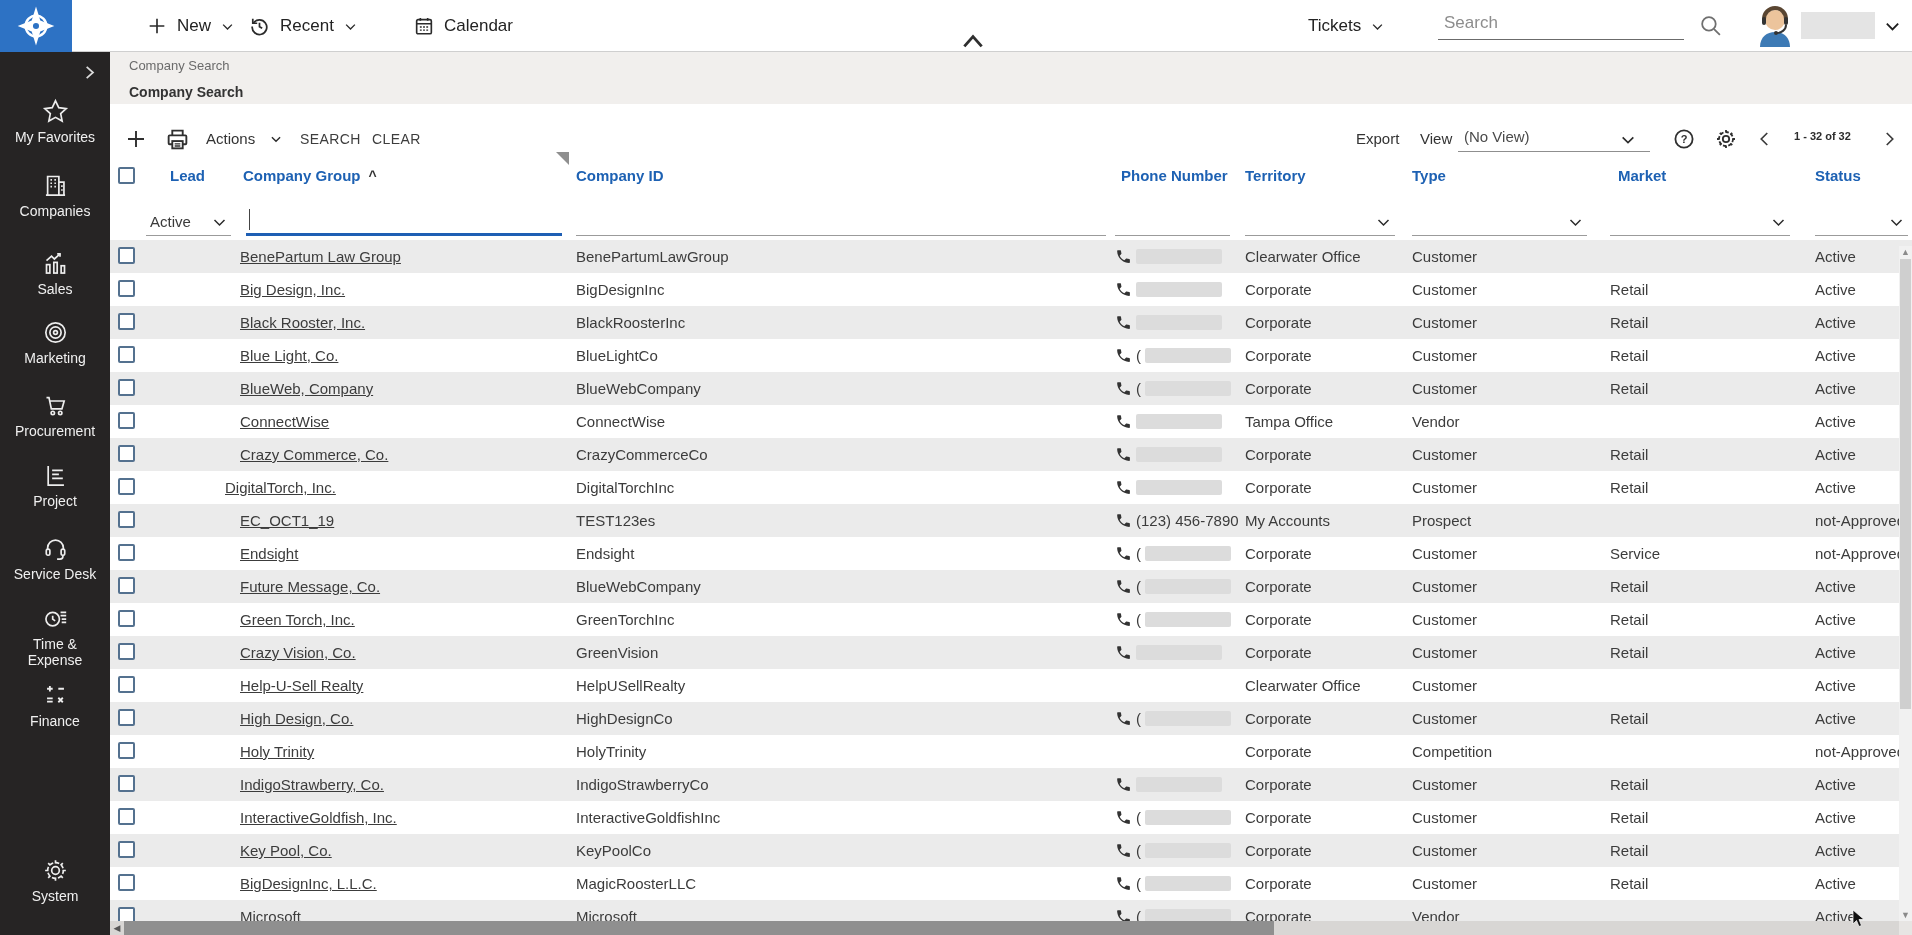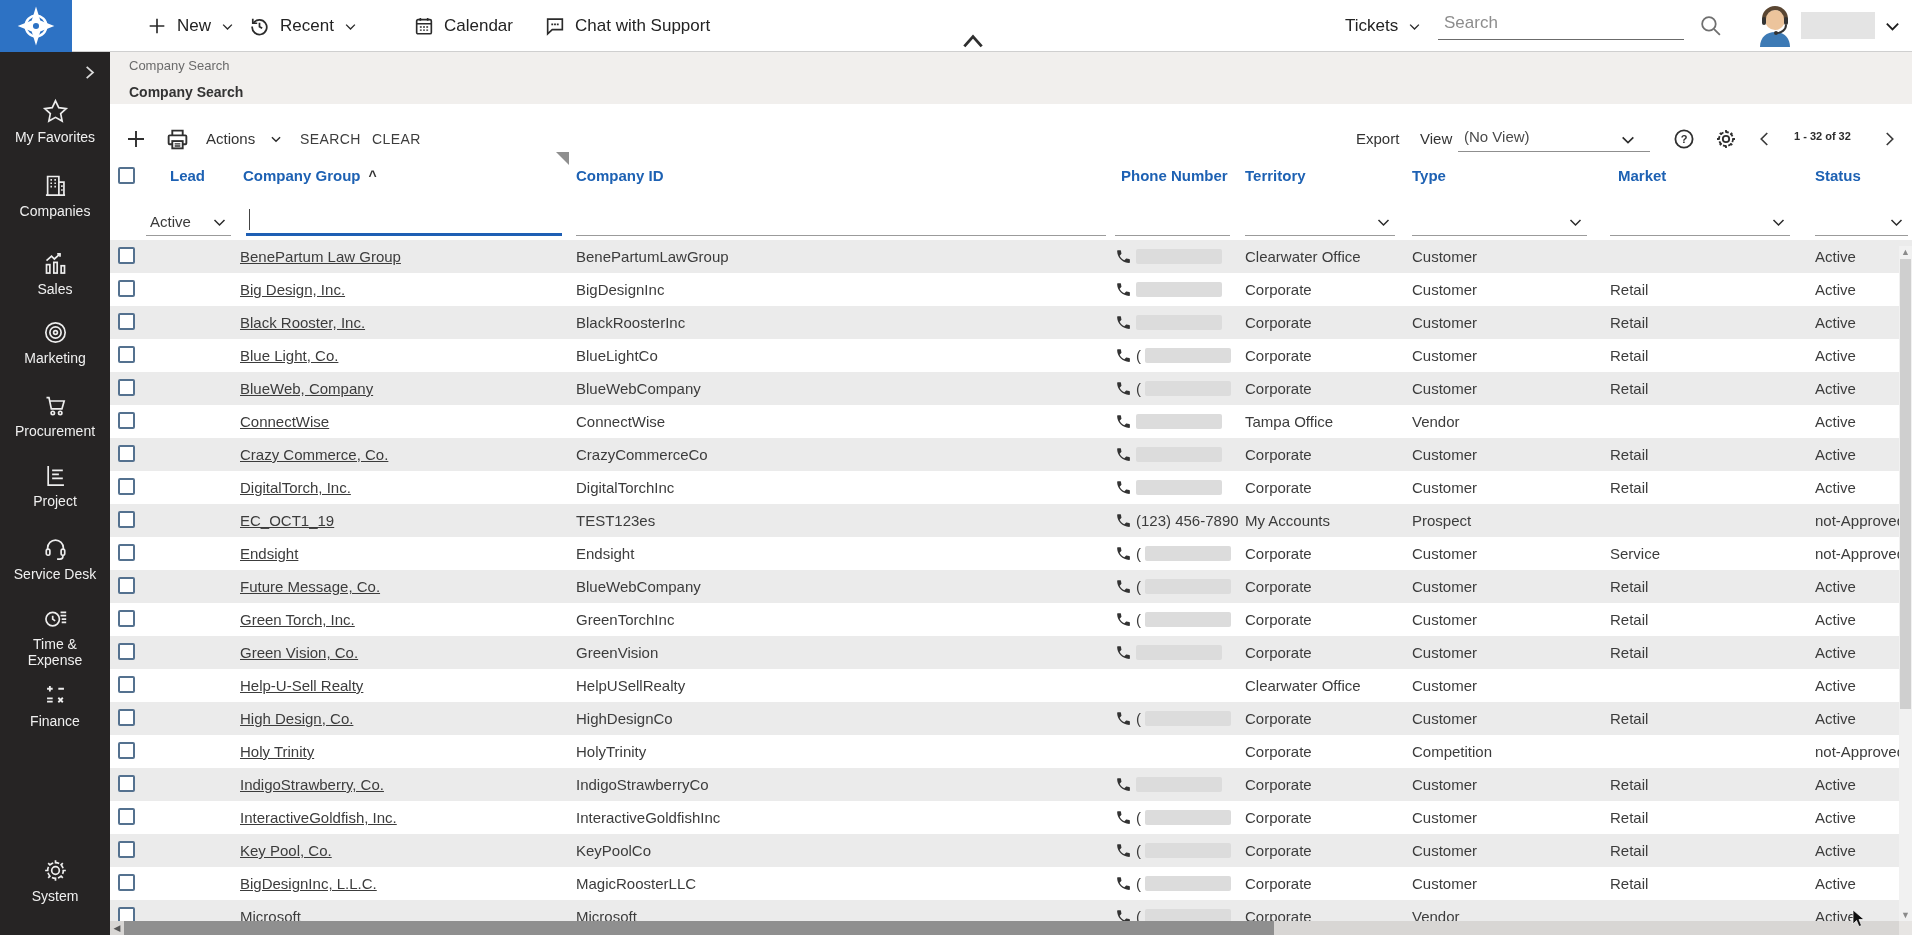--- a/index.html
+++ b/index.html
@@ -108,35 +108,28 @@
 
     <div class="navitem" style="left:413px">
       <svg width="22" height="22" viewBox="0 0 24 24">
           <rect x="4" y="5" width="16" height="15.5" rx="1.5" fill="none" stroke="#2b2b2b" stroke-width="1.8"></rect>
           <path d="M4 9.5h16M8 3.2v3.2M16 3.2v3.2" stroke="#2b2b2b" stroke-width="1.8" fill="none"></path>
           <path d="M7.5 13h2M11 13h2M14.5 13h2M7.5 16.5h2M11 16.5h2M14.5 16.5h2" stroke="#2b2b2b" stroke-width="1.6" fill="none"></path>
         </svg>
       <span>Calendar</span>
     </div>
 
-    <div class="navitem" style="left:544px">
-      <svg width="22" height="22" viewBox="0 0 24 24">
-          <path d="M4 4.5h16v11.5H9l-5 4.5z" fill="none" stroke="#2b2b2b" stroke-width="1.8"></path>
-          <path d="M8 10.3h2M11 10.3h2M14 10.3h2" stroke="#2b2b2b" stroke-width="1.8" fill="none"></path>
-        </svg>
-      <span>Chat with Support</span>
-    </div>
 
     <div class="nav-chevup">
       <svg width="26" height="16" viewBox="0 0 24 14">
           <polyline points="4 12 12 3 20 12" fill="none" stroke="#2f2f2f" stroke-width="2.6"></polyline>
         </svg>
     </div>
 
-    <div class="navitem" style="left:1345px">
+    <div class="navitem" style="left:1308px">
       <span>Tickets</span>
       <svg class="chev" width="15" height="15" viewBox="0 0 24 24">
           <polyline points="5 9 12 16 19 9" fill="none" stroke="#2b2b2b" stroke-width="2.2"></polyline>
         </svg>
     </div>
 
     <div class="search-ph">Search</div>
     <div class="search-underline"></div>
     <div class="abs" style="left:1698px; top:13px;">
       <svg width="25" height="25" viewBox="0 0 24 24">
@@ -470,21 +463,21 @@
         <span class="cell" style="left:1026px"><span class="redact"></span></span>
         <span class="cell" style="left:1135px">Corporate</span>
         <span class="cell" style="left:1302px">Customer</span>
         <span class="cell" style="left:1500px">Retail</span>
         <span class="cell" style="left:1705px">Active</span>
       </div>
       <div class="trow">
         <div class="row-cb">
           <div class="cb"></div>
         </div>
-        <span class="cell link" style="left:130px">DigitalTorch, Inc.</span>
+        <span class="cell link" style="left:115px">DigitalTorch, Inc.</span>
         <span class="cell" style="left:466px">DigitalTorchInc</span>
         <span class="ph-ico" style="left:1005px"><svg width="17" height="17" viewBox="0 0 24 24">
             <path fill="#333" d="M6.62 10.79c1.44 2.83 3.76 5.14 6.59 6.59l2.2-2.21c.27-.27.67-.36 1.02-.24 1.12.37 2.33.57 3.57.57.55 0 1 .45 1 1V20c0 .55-.45 1-1 1-9.39 0-17-7.61-17-17 0-.55.45-1 1-1h3.5c.55 0 1 .45 1 1 0 1.25.2 2.45.57 3.57.11.35.03.74-.25 1.02l-2.2 2.2z"></path>
           </svg></span>
         <span class="cell" style="left:1026px"><span class="redact"></span></span>
         <span class="cell" style="left:1135px">Corporate</span>
         <span class="cell" style="left:1302px">Customer</span>
         <span class="cell" style="left:1500px">Retail</span>
         <span class="cell" style="left:1705px">Active</span>
       </div>
@@ -545,21 +538,21 @@
         <span class="cell" style="left:1026px"><span>( </span><span class="redact"></span></span>
         <span class="cell" style="left:1135px">Corporate</span>
         <span class="cell" style="left:1302px">Customer</span>
         <span class="cell" style="left:1500px">Retail</span>
         <span class="cell" style="left:1705px">Active</span>
       </div>
       <div class="trow alt">
         <div class="row-cb">
           <div class="cb"></div>
         </div>
-        <span class="cell link" style="left:130px">Green Vision, Co.</span>
+        <span class="cell link" style="left:130px">Crazy Vision, Co.</span>
         <span class="cell" style="left:466px">GreenVision</span>
         <span class="ph-ico" style="left:1005px"><svg width="17" height="17" viewBox="0 0 24 24">
             <path fill="#333" d="M6.62 10.79c1.44 2.83 3.76 5.14 6.59 6.59l2.2-2.21c.27-.27.67-.36 1.02-.24 1.12.37 2.33.57 3.57.57.55 0 1 .45 1 1V20c0 .55-.45 1-1 1-9.39 0-17-7.61-17-17 0-.55.45-1 1-1h3.5c.55 0 1 .45 1 1 0 1.25.2 2.45.57 3.57.11.35.03.74-.25 1.02l-2.2 2.2z"></path>
           </svg></span>
         <span class="cell" style="left:1026px"><span class="redact"></span></span>
         <span class="cell" style="left:1135px">Corporate</span>
         <span class="cell" style="left:1302px">Customer</span>
         <span class="cell" style="left:1500px">Retail</span>
         <span class="cell" style="left:1705px">Active</span>
       </div>

